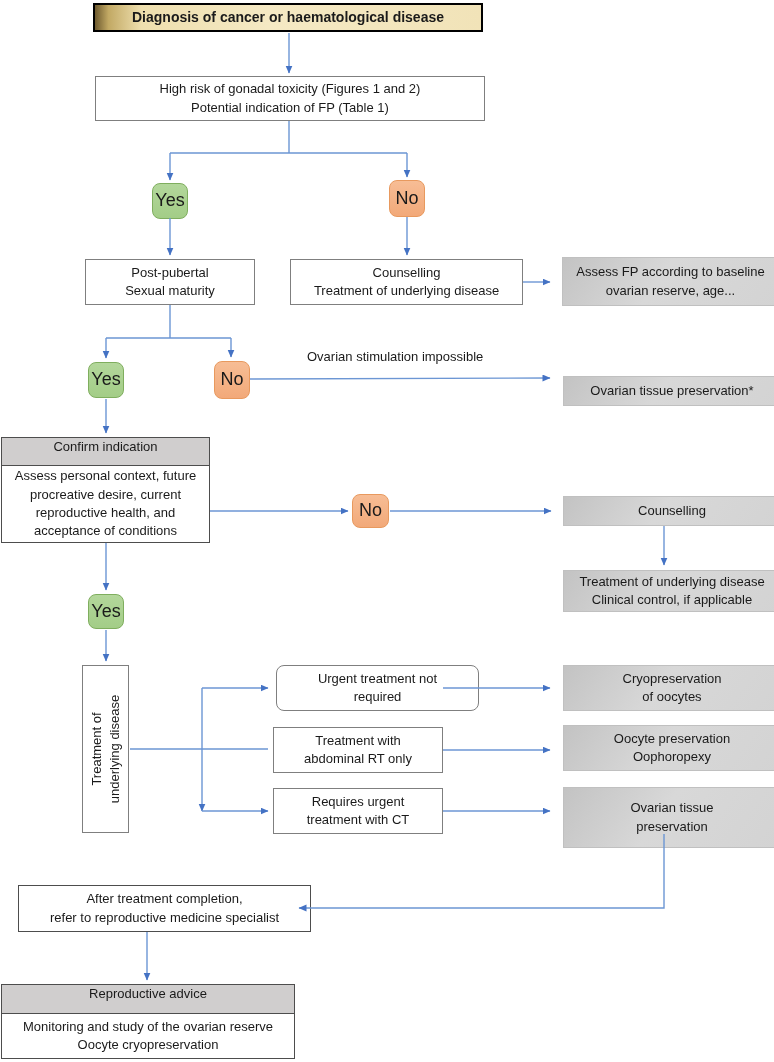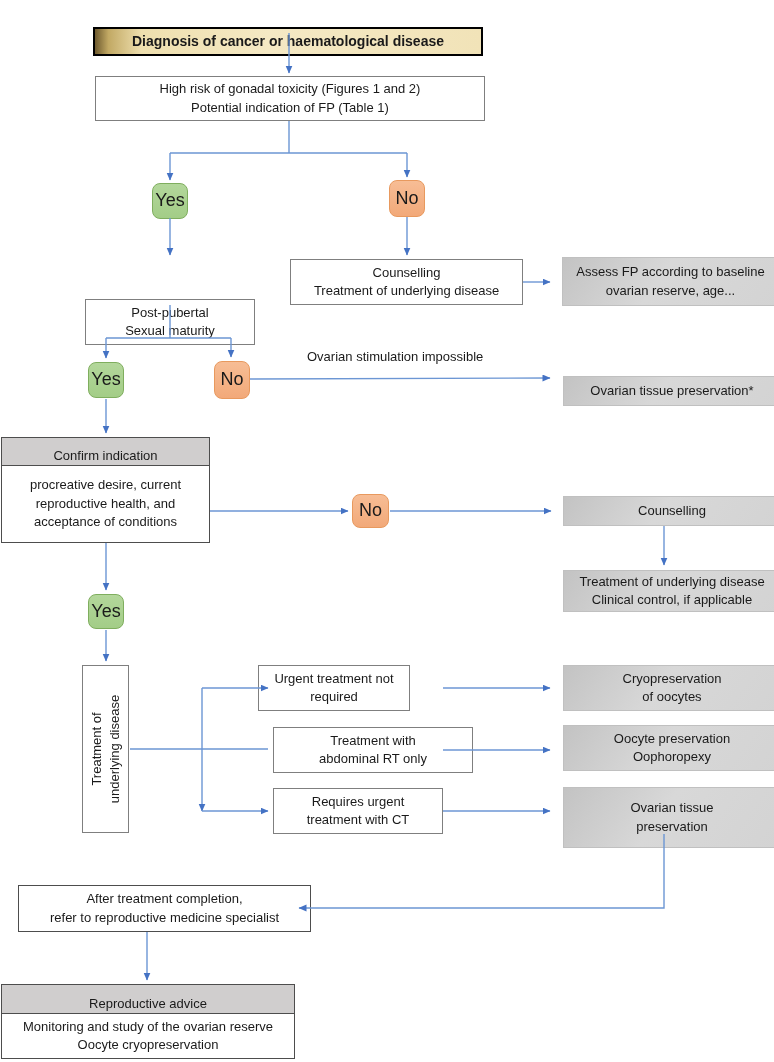--- a/index.html
+++ b/index.html
@@ -21,21 +21,21 @@
   }
   .titlebox{
     background:linear-gradient(90deg,#6e5a2e 0%,#c2a964 3.5%,#eedfae 12%,#f5e9c4 45%,#f1e3b8 100%);
     border:2.5px solid #000000;font-weight:bold;font-size:14px;z-index:1;
   }
   .pill{border-radius:8px;font-size:18px;}
   .pill.yes{background:linear-gradient(180deg,#b3d79b 0%,#a3cd87 100%);border:1px solid #7fae5e;}
   .pill.no{background:linear-gradient(180deg,#f7bd95 0%,#f2a979 100%);border:1px solid #e8995e;}
   .hdr{
     width:100%;box-sizing:border-box;background:#d0cece;border-bottom:1.5px solid #4d4d4d;
-    display:flex;align-items:flex-end;justify-content:center;flex:0 0 auto;
+    display:flex;align-items:flex-start;justify-content:center;flex:0 0 auto;
   }
   .bodytxt{flex:1 1 auto;display:flex;flex-direction:column;align-items:center;justify-content:center;width:100%;}
   .vert-text{
     position:absolute;left:50%;top:50%;width:168px;height:46px;
     transform:translate(-50%,-50%) rotate(-90deg);
     display:flex;flex-direction:column;align-items:center;justify-content:center;
     text-align:center;line-height:1.4;
   }
   .float-label{position:absolute;font-size:13px;z-index:1;white-space:nowrap;}
   #connectors{position:absolute;left:0;top:0;z-index:2;pointer-events:none;}
@@ -72,37 +72,37 @@
     <path d="M130,749 L268,749 M202,688 L202,811" marker-end="url(#arr)"></path>
     <path d="M202,688 L268,688" marker-end="url(#arr)"></path>
     <path d="M202,811 L268,811" marker-end="url(#arr)"></path>
     <path d="M443,688 L550,688" marker-end="url(#arr)"></path>
     <path d="M443,750 L550,750" marker-end="url(#arr)"></path>
     <path d="M443,811 L550,811" marker-end="url(#arr)"></path>
     <path d="M664,834 L664,908 L299,908" marker-end="url(#arr)"></path>
     <path d="M147,932 L147,980" marker-end="url(#arr)"></path>
   </svg>
 
-  <div class="box titlebox" style="left:93px;top:3px;width:390px;height:29px;margin-top:24px;">
+  <div class="box titlebox" style="left:93px;top:3px;width:390px;height:29px;">
     <div>Diagnosis of cancer or haematological disease</div>
   </div>
 
   <div class="box white" style="left:95px;top:76px;width:390px;height:45px;">
     <div>High risk of  gonadal toxicity (Figures 1 and 2)</div>
     <div>Potential indication of FP (Table 1)</div>
   </div>
 
   <div class="box pill yes" style="left:152px;top:183px;width:36px;height:36px;">
     <div>Yes</div>
   </div>
   <div class="box pill no" style="left:389px;top:180px;width:36px;height:37px;">
     <div>No</div>
   </div>
 
-  <div class="box white" style="left:85px;top:259px;width:170px;height:46px;margin-top:40px;">
+  <div class="box white" style="left:85px;top:259px;width:170px;height:46px;">
     <div>Post-pubertal</div>
     <div>Sexual maturity</div>
   </div>
 
   <div class="box white" style="left:290px;top:259px;width:233px;height:46px;">
     <div>Counselling</div>
     <div>Treatment of underlying disease</div>
   </div>
 
   <div class="box gray" style="left:554px;top:257px;width:217px;height:49px;">
@@ -121,20 +121,21 @@
 
   <div class="box gray" style="left:555px;top:376px;width:218px;height:30px;">
     <div>Ovarian tissue preservation*</div>
   </div>
 
   <div class="box white dark-border" style="left:1px;top:437px;width:209px;height:106px;padding:0;">
     <div class="hdr" style="height:28px;">
       <div>Confirm indication</div>
     </div>
     <div class="bodytxt">
+      <div>Assess personal context, future</div>
       <div>procreative desire, current</div>
       <div>reproductive health, and</div>
       <div>acceptance of conditions</div>
     </div>
   </div>
 
   <div class="box pill no" style="left:352px;top:494px;width:37px;height:34px;">
     <div>No</div>
   </div>
 
@@ -151,25 +152,25 @@
     <div>Yes</div>
   </div>
 
   <div class="box white" style="left:82px;top:665px;width:47px;height:168px;">
     <div class="vert-text">
       <div>Treatment of</div>
       <div>underlying disease</div>
     </div>
   </div>
 
-  <div class="box white" style="left:258px;top:665px;width:152px;height:46px;">
+  <div class="box white" style="left:276px;top:665px;width:203px;height:46px;border-radius:8px;">
     <div>Urgent treatment not</div>
     <div>required</div>
   </div>
-  <div class="box white" style="left:273px;top:727px;width:200px;height:46px;">
+  <div class="box white" style="left:273px;top:727px;width:170px;height:46px;">
     <div>Treatment with</div>
     <div>abdominal RT only</div>
   </div>
   <div class="box white" style="left:273px;top:788px;width:170px;height:46px;">
     <div>Requires urgent</div>
     <div>treatment with CT</div>
   </div>
 
   <div class="box gray" style="left:555px;top:665px;width:218px;height:46px;">
     <div>Cryopreservation</div>

